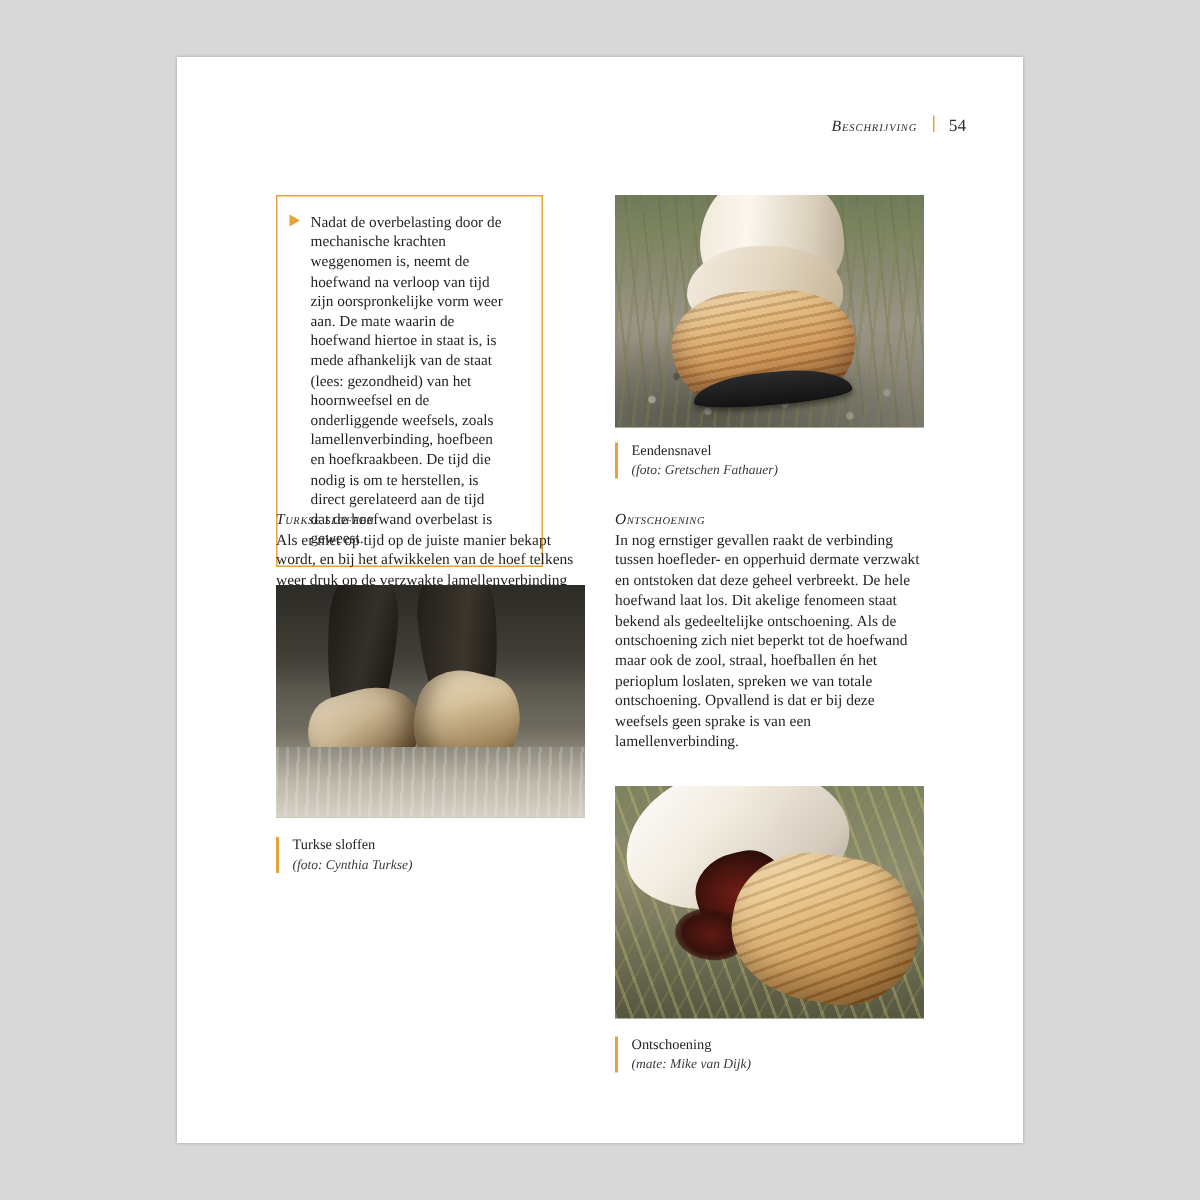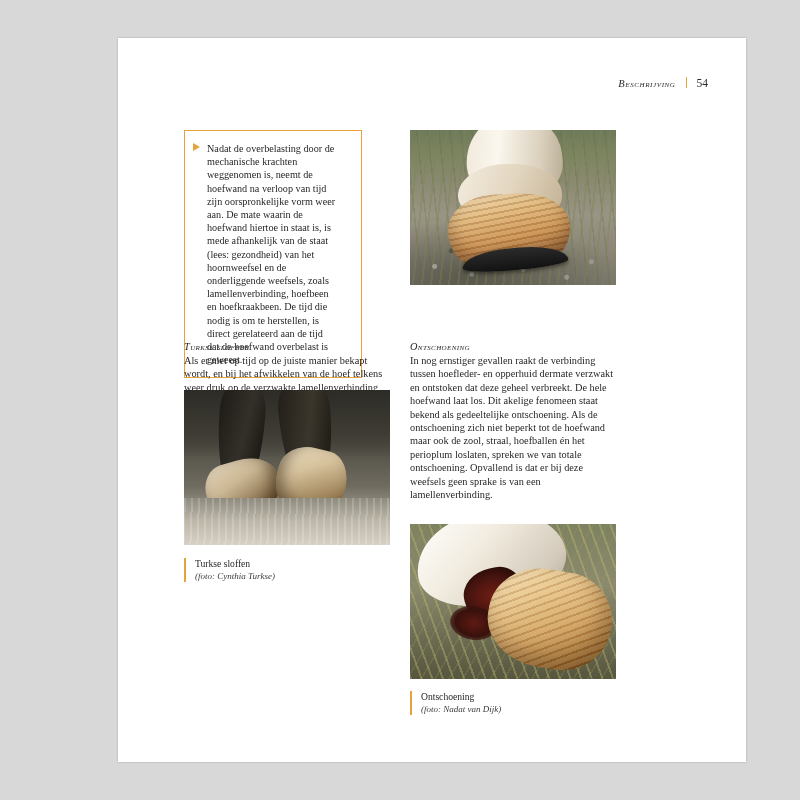--- a/index.html
+++ b/index.html
@@ -10,21 +10,21 @@
   body {
     width: 800px;
     height: 800px;
     overflow: hidden;
     font-family: "Liberation Serif", serif;
   }
   .page {
     position: absolute;
     left: 118px;
     top: 38px;
-    width: 628px;
+    width: 564px;
     height: 724px;
     background: #ffffff;
     box-shadow: 0 0 2px rgba(0,0,0,0.25);
   }
   .page-inner {
     position: absolute;
     left: 0; top: 0; right: 0; bottom: 0;
   }
 
   
@@ -300,20 +300,24 @@
       <div class="ph-layer bg"></div>
       <div class="ph-layer grass"></div>
       <div class="ph-layer gravel"></div>
       <div class="leg"></div>
       <div class="fetlock"></div>
       <div class="hoofwall"></div>
       <div class="rings"></div>
       <div class="shoe"></div>
     </div>
 
+    <div class="caption" id="caption-eendensnavel">
+      <span>Eendensnavel</span>
+      <span class="credit">(foto: Gretschen Fathauer)</span>
+    </div>
 
     <div id="turkse-block">
       <div class="subhead">Turkse sloffen</div>
       <p class="body-text tight">Als er niet op tijd op de juiste manier bekapt wordt, en bij het afwikkelen van de hoef telkens weer druk op de verzwakte lamellenverbinding wordt uitgeoefend, ontstaan de typerende 'Turkse sloffen' of 'eendensnavel'.</p>
     </div>
 
     <div class="photo" id="photo-turkse-sloffen">
       <div class="ph-layer bg"></div>
       <div class="dark-top"></div>
       <div class="leg-l"></div>
@@ -338,17 +342,17 @@
       <div class="ph-layer straw"></div>
       <div class="fur"></div>
       <div class="wound"></div>
       <div class="wound2"></div>
       <div class="hoofcap"></div>
       <div class="capring"></div>
     </div>
 
     <div class="caption" id="caption-ontschoening">
       <span>Ontschoening</span>
-      <span class="credit">(foto: Nadat van Dijk)</span>
+      <span class="credit">(mate: Mike van Dijk)</span>
     </div>
 
   </div>
 </div>
 
 </body></html>

